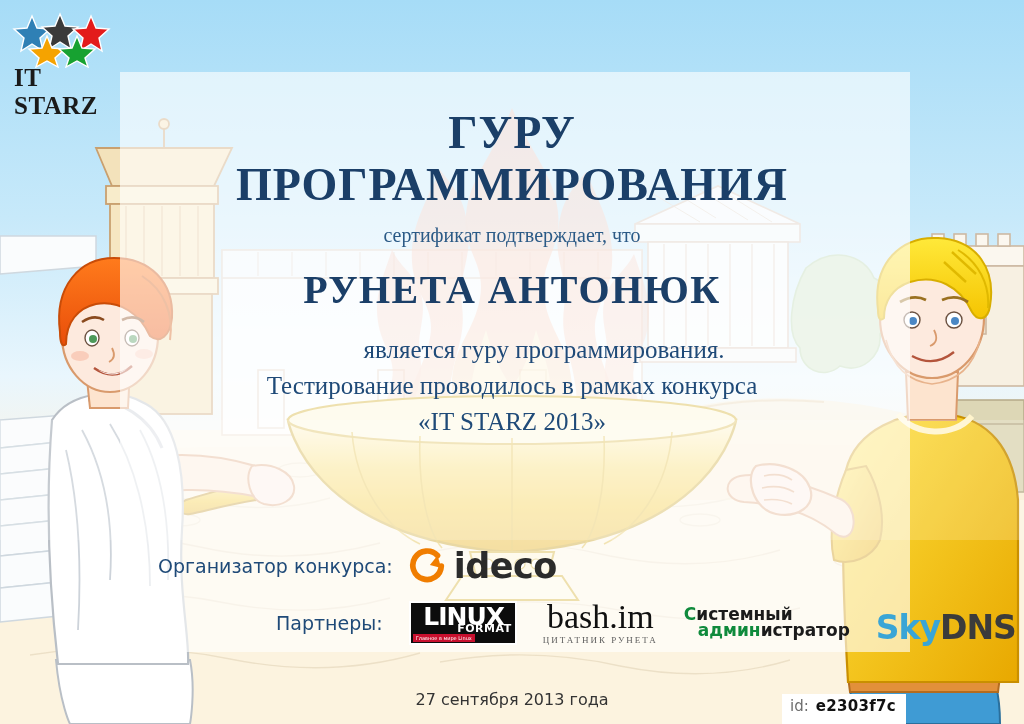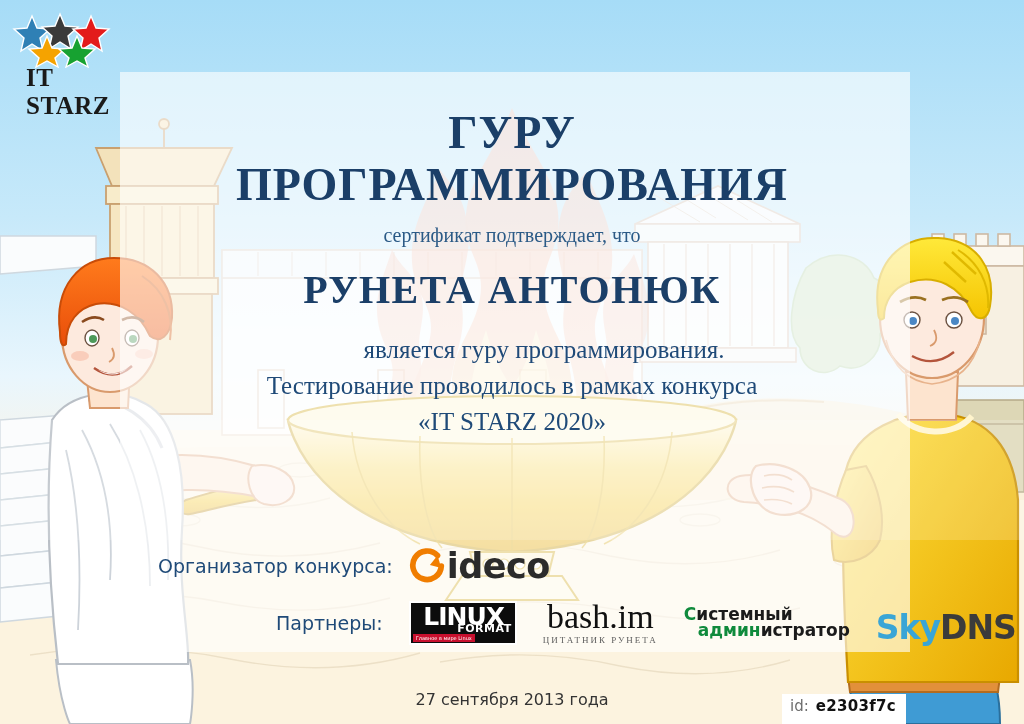--- a/index.html
+++ b/index.html
@@ -19,21 +19,21 @@
   
   #panel{
     position:absolute;left:120px;top:72px;width:790px;height:580px;
     background:rgba(255,255,255,0.62);
     pointer-events:none;
   }
 
   
   #logo{position:absolute;left:12px;top:12px;width:104px;height:82px;}
   #logo .word{
-    position:absolute;left:14px;top:52px;
+    position:absolute;left:2px;top:52px;
     font-family:"Liberation Serif",serif;
     font-weight:bold;font-size:25px;letter-spacing:0.5px;
     color:#1a1a1a;
   }
 
   
   #content{position:absolute;left:0;top:0;width:1024px;height:724px;}
   .tx{position:absolute;text-align:center;width:100%;color:#1f4670;}
 
   #t-guru{
@@ -62,21 +62,21 @@
 
   
   #org-row{
     position:absolute;left:158px;top:546px;
     display:flex;align-items:center;gap:16px;
   }
   #org-label{
     font-family:"DejaVu Sans",sans-serif;
     font-size:19px;color:#1f4a78;
   }
-  #ideco{display:flex;align-items:center;}
+  #ideco{display:flex;align-items:center;gap:7px;}
   #ideco .mark{width:38px;height:38px;}
   #ideco .name{
     font-family:"DejaVu Sans",sans-serif;
     font-weight:bold;font-size:35px;color:#2b2b2b;letter-spacing:-0.5px;
   }
 
   
   #part-row{
     position:absolute;left:276px;top:600px;
     display:flex;align-items:center;gap:26px;
@@ -469,21 +469,21 @@
     <div class="word">IT STARZ</div>
   </div>
 
   <div id="content">
     <div class="tx" id="t-guru">ГУРУ</div>
     <div class="tx" id="t-prog">ПРОГРАММИРОВАНИЯ</div>
     <div class="tx" id="t-confirm">сертификат подтверждает, что</div>
     <div class="tx" id="t-name">РУНЕТА АНТОНЮК</div>
     <div class="tx" id="t-line1">является гуру программирования.</div>
     <div class="tx" id="t-line2">Тестирование проводилось в рамках конкурса</div>
-    <div class="tx" id="t-line3">«IT STARZ 2020»</div>
+    <div class="tx" id="t-line3">«IT STARZ 2013»</div>
     <div class="tx" id="t-date">27 сентября 2013 года</div>
   </div>
 
   <div id="org-row">
     <div id="org-label">Организатор конкурса:</div>
     <div id="ideco">
       <svg class="mark" viewBox="0 0 40 40" xmlns="http://www.w3.org/2000/svg">
         <path d="M30,9 A15,15 0 1 0 34,20" fill="none" stroke="#f07d00" stroke-width="6" stroke-linecap="round"></path>
         <path d="M30,9 L34,22 L22,19 Z" fill="#f07d00"></path>
       </svg>

